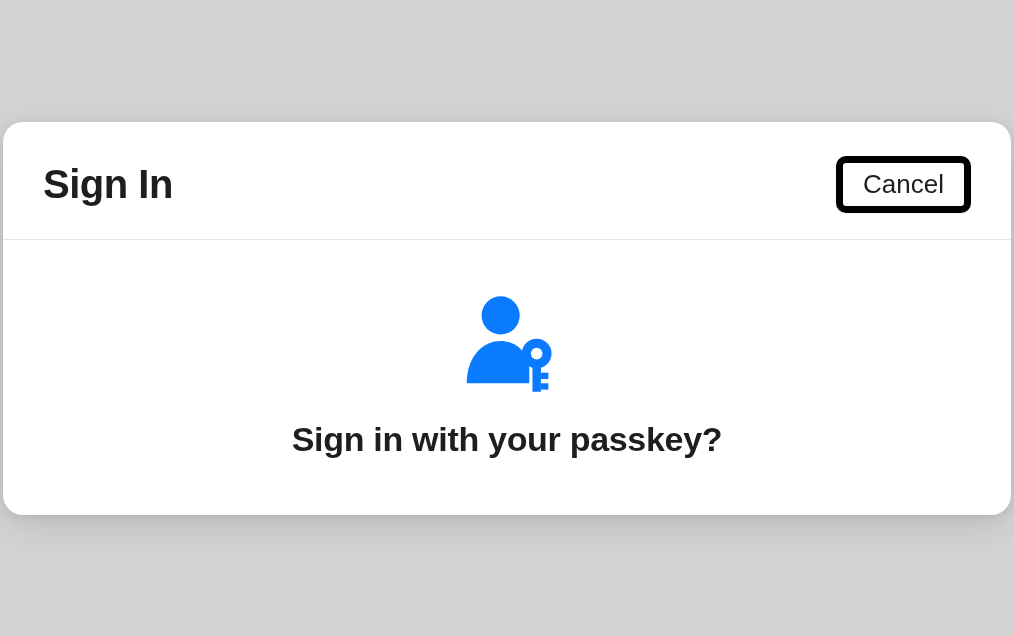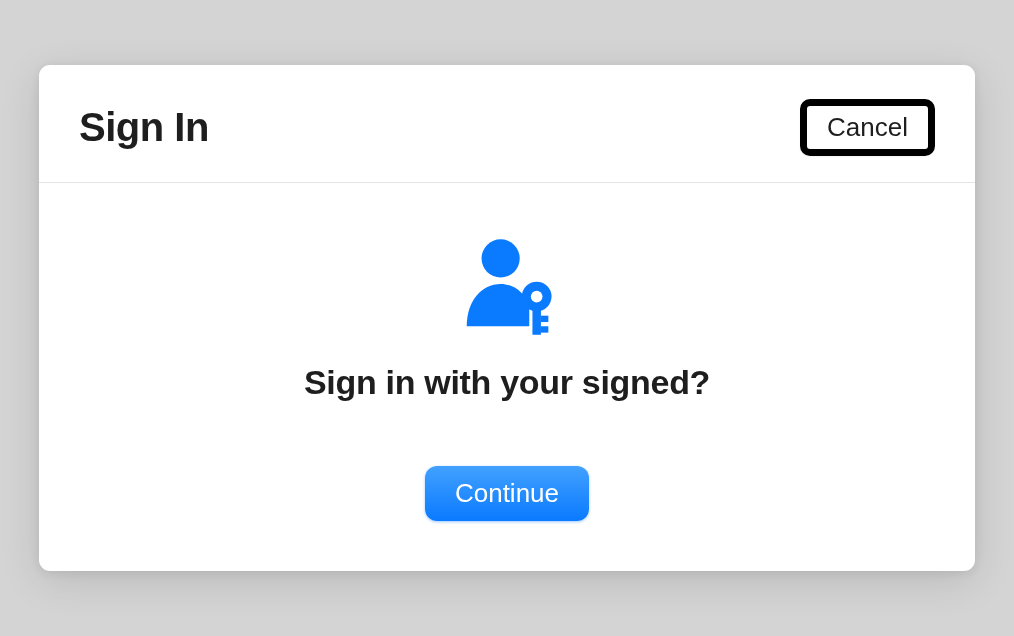--- a/index.html
+++ b/index.html
@@ -10,23 +10,23 @@
     body {
       font-family: -apple-system, BlinkMacSystemFont, "Segoe UI", "Helvetica Neue", Arial, sans-serif;
       background: #d4d4d4;
       width: 1014px;
       height: 636px;
       display: flex;
       align-items: center;
       justify-content: center;
     }
     .dialog {
-      width: 936px;
+      width: 1008px;
       background: #ffffff;
-      border-radius: 11px;
+      border-radius: 20px;
       box-shadow: 0 2px 10px rgba(0,0,0,0.08), 0 10px 40px rgba(0,0,0,0.12);
       overflow: hidden;
     }
     .dialog-header {
       display: flex;
       align-items: center;
       justify-content: space-between;
       padding: 34px 40px 26px 40px;
       border-bottom: 1px solid #e5e5e5;
     }
@@ -111,18 +111,15 @@
 
         <circle cx="78" cy="60" r="14" fill="#0a7aff"></circle>
         <circle cx="78" cy="60" r="5.5" fill="#ffffff"></circle>
 
         <rect x="74" y="70" width="8" height="26" fill="#0a7aff"></rect>
 
         <rect x="82" y="78" width="7" height="6" fill="#0a7aff"></rect>
         <rect x="82" y="88" width="7" height="6" fill="#0a7aff"></rect>
       </svg>
     </div>
-    <h2 class="body-title">Sign in with your signed?</h2>
-    <div class="continue-wrap">
-      <button class="continue-button">Continue</button>
-    </div>
+    <h2 class="body-title">Sign in with your passkey?</h2>
   </div>
 </div>
 
 </body></html>

